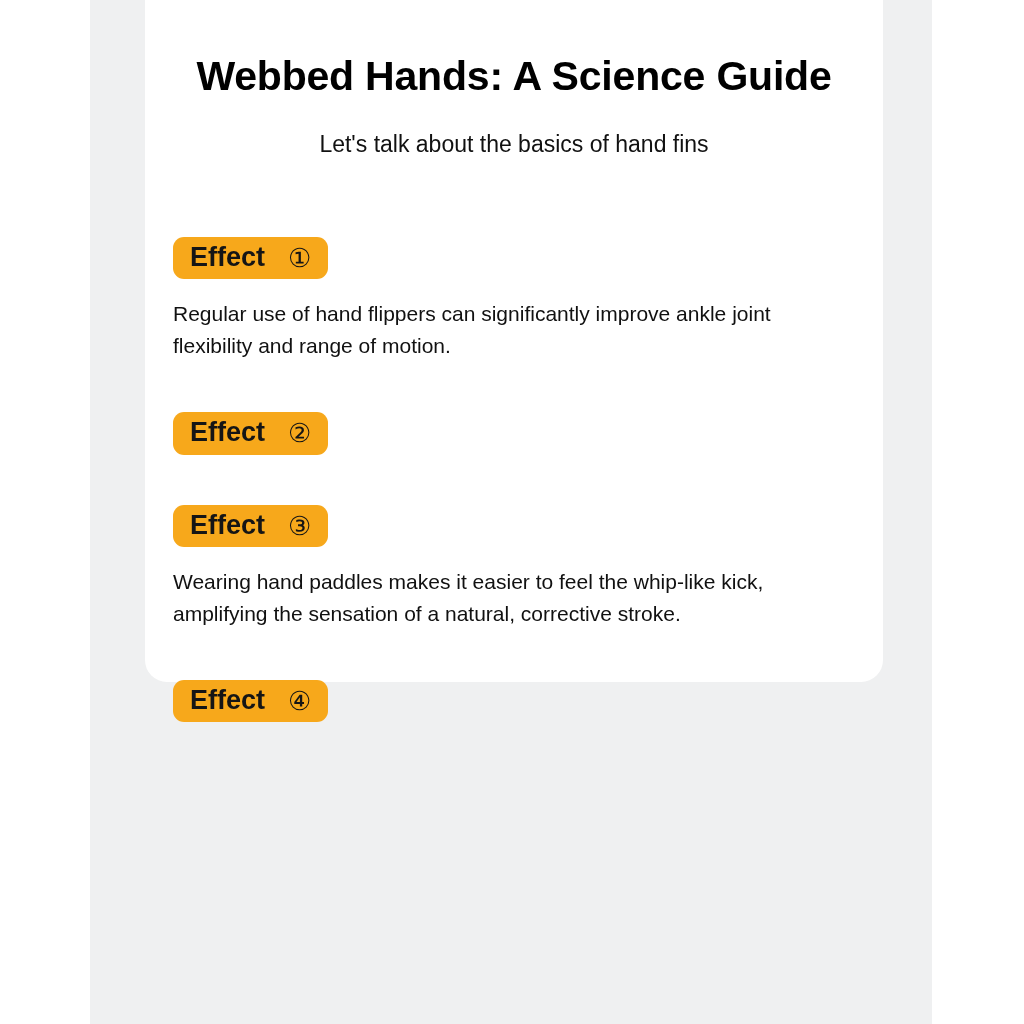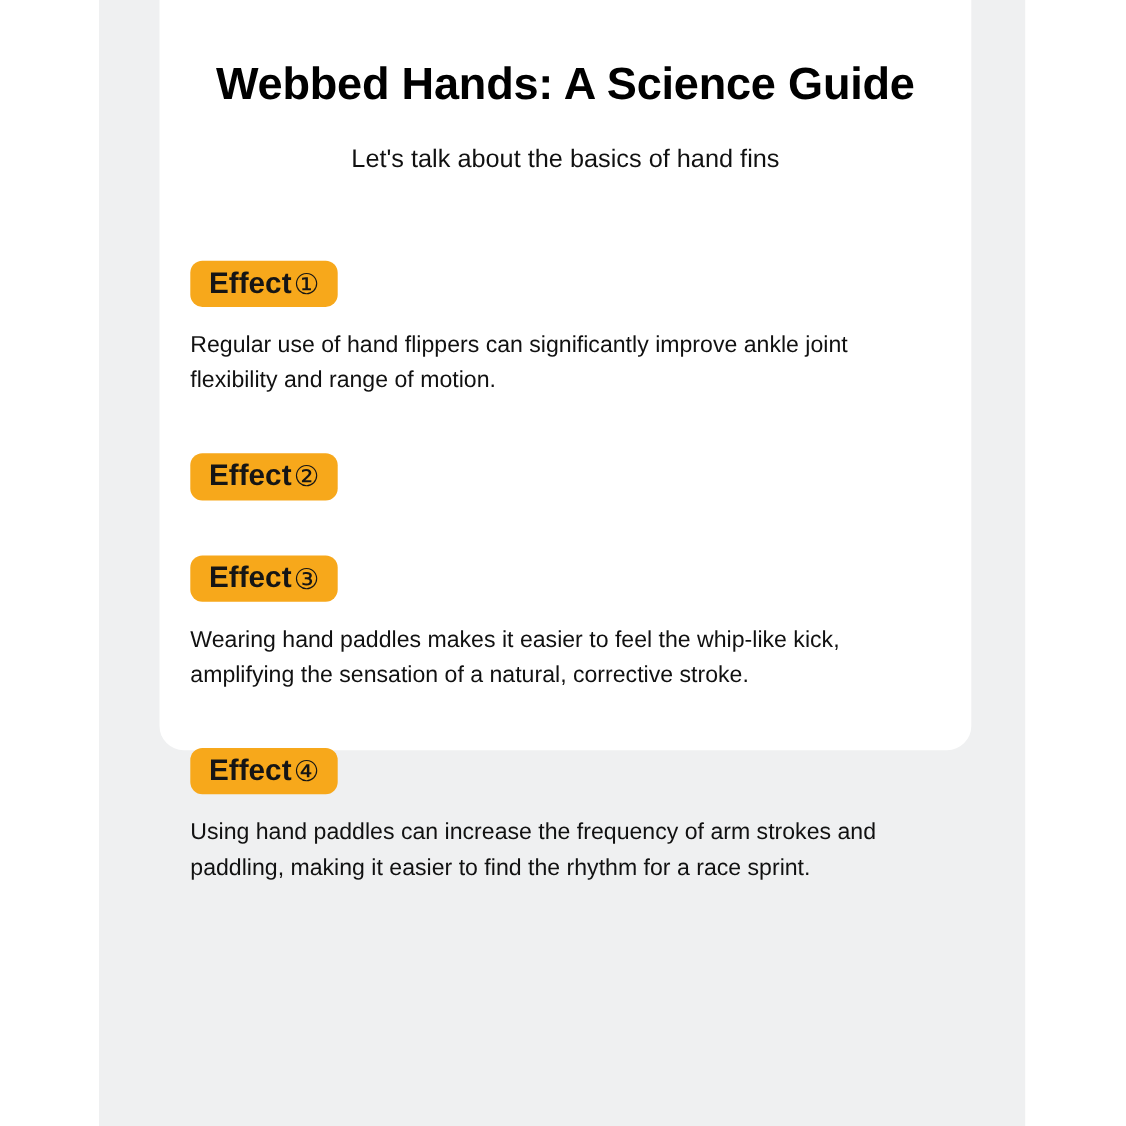--- a/index.html
+++ b/index.html
@@ -86,21 +86,21 @@
   }
 
   .effect-1 { margin-top: 78px; }
   .effect-2 { margin-top: 50px; }
   .effect-3 { margin-top: 50px; }
   .effect-4 { margin-top: 50px; }
 
   .badge {
     display: inline-flex;
     align-items: center;
-    gap: 2px;
+    gap: 23px;
     background: #f7a81b;
     color: #151515;
     border-radius: 11px;
     padding: 6px 17px 8px 17px;
     font-size: 27px;
     font-weight: 700;
     line-height: 1.05;
     white-space: nowrap;
   }
 
@@ -159,19 +159,18 @@
             <span class="badge-num">③</span>
           </div>
           <p class="effect-body">Wearing hand paddles makes it easier to feel the whip-like kick, amplifying the sensation of a natural, corrective stroke.</p>
         </li>
 
         <li class="effect effect-4">
           <div class="badge">
             <span>Effect</span>
             <span class="badge-num">④</span>
           </div>
-          <p class="effect-body">Using hand paddles can increase the frequency of arm strokes and paddling, making it easier to find the rhythm for a race sprint.</p>
         </li>
 
       </ul>
     </div>
   </div>
 </div>
 
 </body></html>

